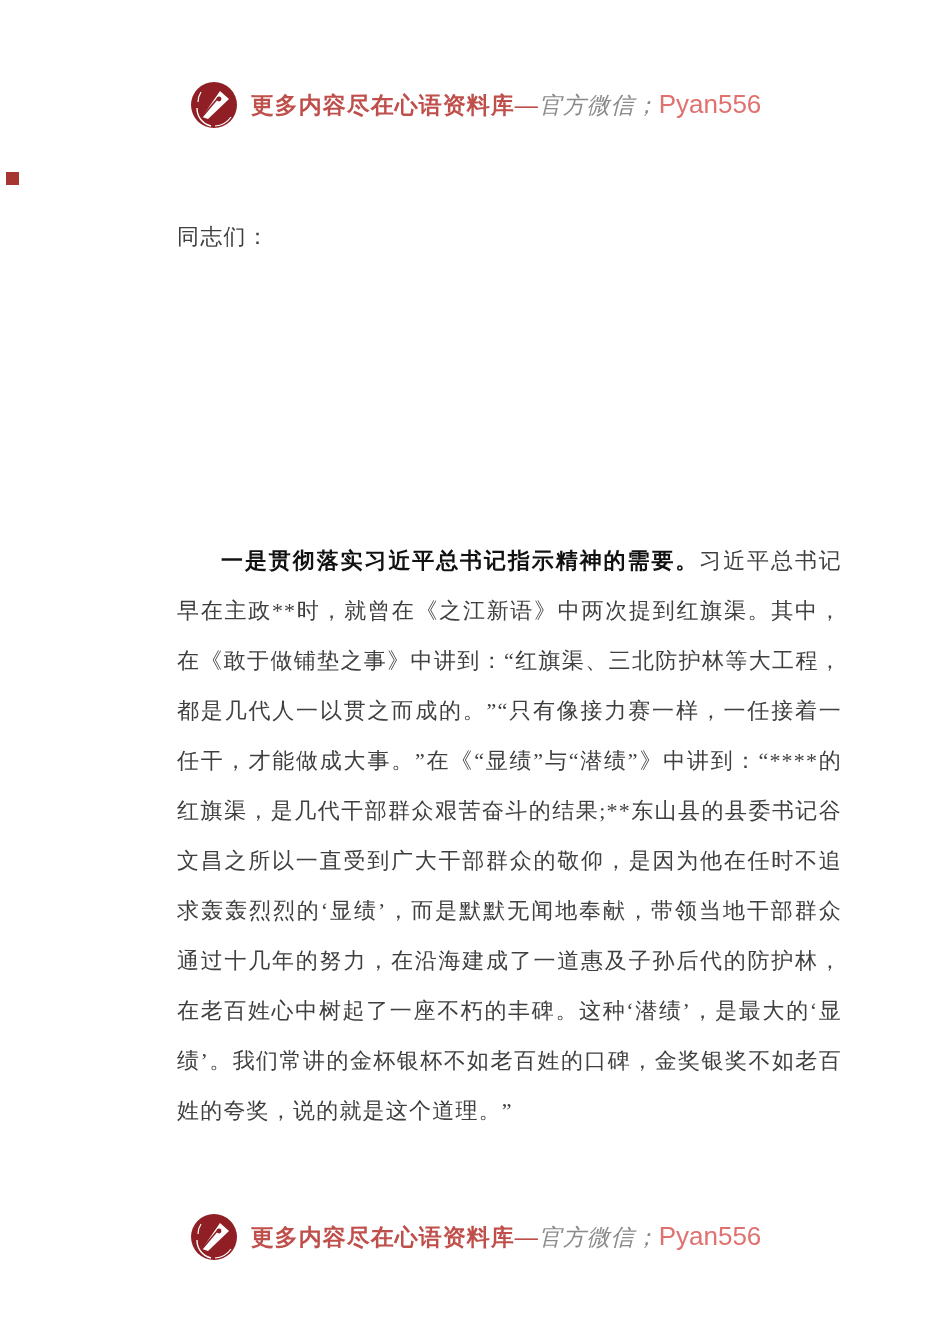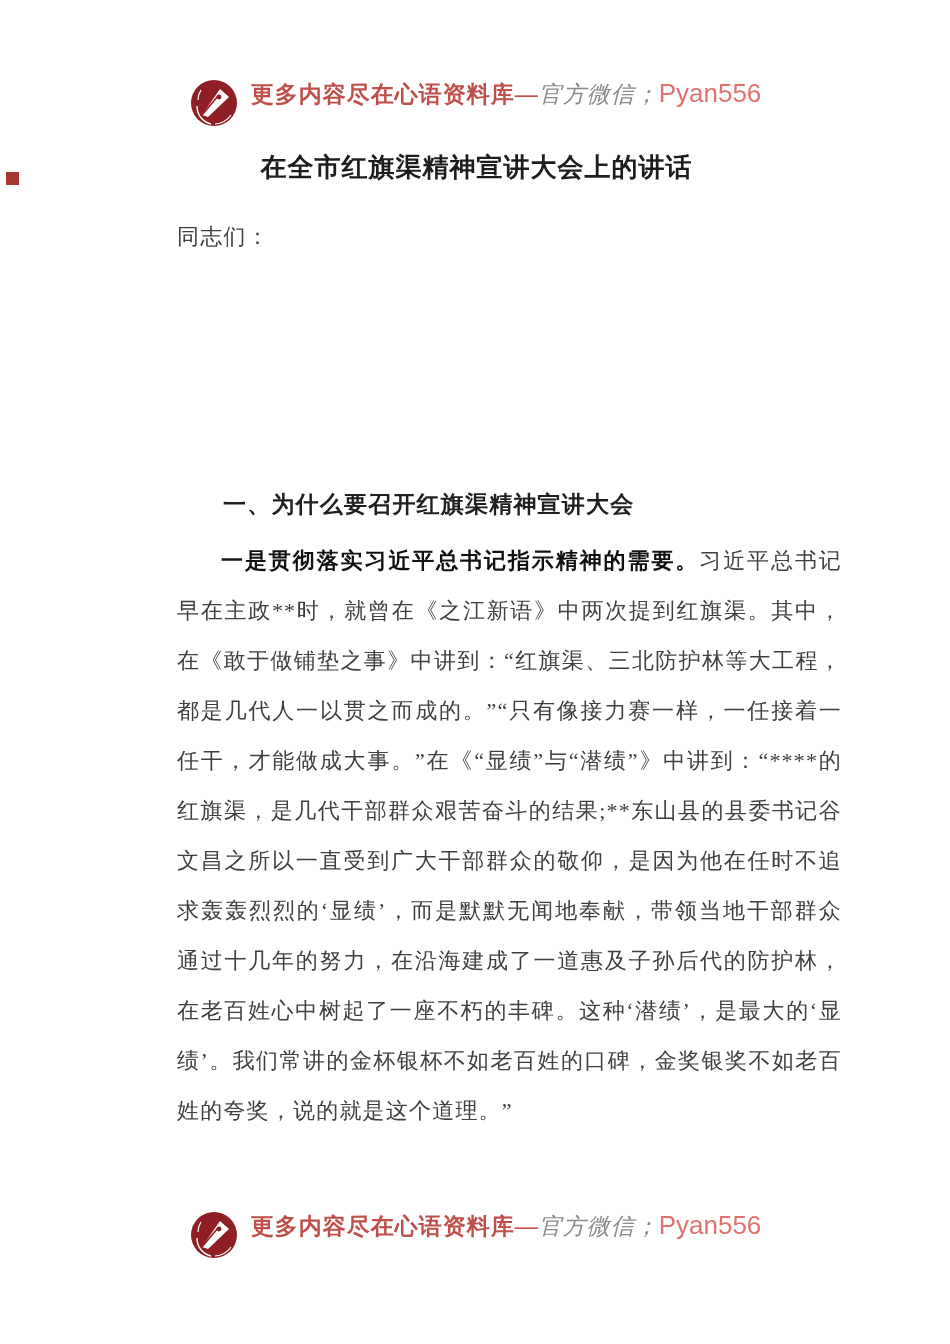--- a/index.html
+++ b/index.html
@@ -14,20 +14,21 @@
     font-family: "Liberation Serif", "DejaVu Serif", serif;
   }
 
   
   .brandband {
     position: absolute;
     left: 0;
     width: 950px;
     height: 54px;
     display: flex;
+    align-items: center;
     justify-content: center;
     gap: 12px;
     white-space: nowrap;
   }
   .brandband.header { top: 78px; }
   .brandband.footer { top: 1210px; }
   .brand-logo { width: 50px; height: 50px; flex: 0 0 auto; }
   .brand-text {
     font-size: 23px;
     letter-spacing: 1px;
@@ -96,26 +97,24 @@
       <circle cx="30" cy="19" r="2.4" fill="#8f1f24"></circle>
       <path d="M8 28 a 18 18 0 0 0 14 18" stroke="#ffffff" stroke-width="1.4" fill="none"></path>
       <path d="M12 12 a 19 19 0 0 0 -3 10" stroke="#ffffff" stroke-width="1.2" fill="none"></path>
       <path d="M26 46 a 21 21 0 0 0 16 -9" stroke="#ffffff" stroke-width="1.2" fill="none"></path>
     </svg>
     <span class="brand-text"><span class="brand-red">更多内容尽在心语资料库—</span><span class="brand-gray">官方微信；</span><span class="brand-id">Pyan556</span></span>
   </div>
 
   <div class="margin-marker"></div>
 
-  <h1 class="doc-title">在全市红旗渠精神宣讲大会上的讲话</h1>
 
   <p class="doc-text salutation">同志们：</p>
 
 
-  <p class="doc-text section-heading">一、为什么要召开红旗渠精神宣讲大会</p>
 
   <p class="doc-text para-2"><b>一是贯彻落实习近平总书记指示精神的需要。</b><span>习近平总书记早在主政**时，就曾在《之江新语》中两次提到红旗渠。其中，在《敢于做铺垫之事》中讲到：“红旗渠、三北防护林等大工程，都是几代人一以贯之而成的。”“只有像接力赛一样，一任接着一任干，才能做成大事。”在《“显绩”与“潜绩”》中讲到：“****的红旗渠，是几代干部群众艰苦奋斗的结果;**东山县的县委书记谷文昌之所以一直受到广大干部群众的敬仰，是因为他在任时不追求轰轰烈烈的‘显绩’，而是默默无闻地奉献，带领当地干部群众通过十几年的努力，在沿海建成了一道惠及子孙后代的防护林，在老百姓心中树起了一座不朽的丰碑。这种‘潜绩’，是最大的‘显绩’。我们常讲的金杯银杯不如老百姓的口碑，金奖银奖不如老百姓的夸奖，说的就是这个道理。”</span></p>
 
   <div class="brandband footer">
     <svg class="brand-logo" viewBox="0 0 50 50">
       <circle cx="25" cy="25" r="23" fill="#8f1f24"></circle>
       <path d="M13 37 L31 11 L40 19 L19 39 Z" fill="#ffffff"></path>
       <path d="M13 37 L29 18" stroke="#8f1f24" stroke-width="1.6" fill="none"></path>
       <circle cx="30" cy="19" r="2.4" fill="#8f1f24"></circle>
       <path d="M8 28 a 18 18 0 0 0 14 18" stroke="#ffffff" stroke-width="1.4" fill="none"></path>

